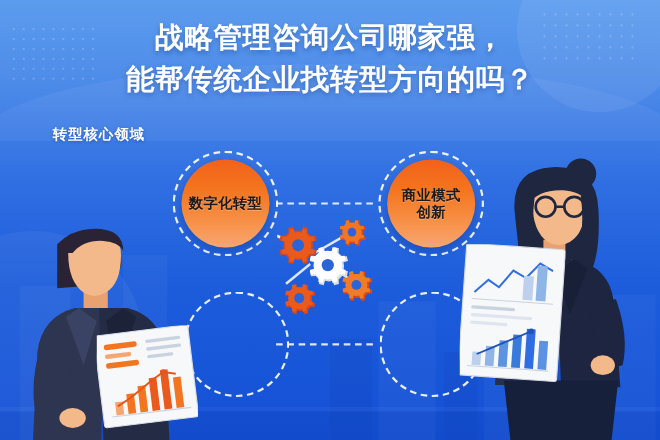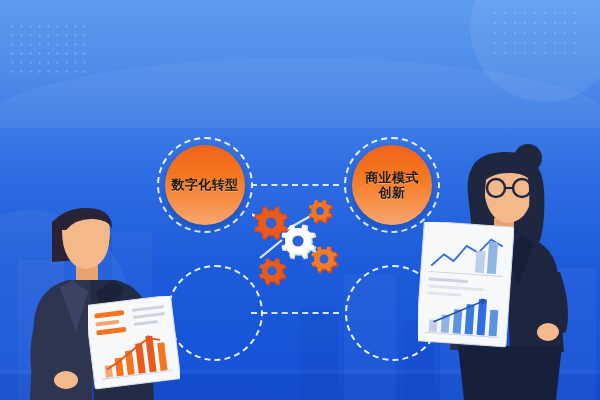--- a/index.html
+++ b/index.html
@@ -123,21 +123,26 @@
     <div class="bld d" style="left:300px;width:38px;height:92px;"></div>
     <div class="bld" style="left:344px;width:52px;height:126px;"></div>
     <div class="bld d" style="left:404px;width:30px;height:80px;"></div>
     <div class="bld" style="left:440px;width:58px;height:150px;"></div>
     <div class="bld d" style="left:506px;width:40px;height:110px;"></div>
     <div class="bld" style="left:552px;width:44px;height:132px;"></div>
     <div class="floor"></div>
     <div class="floor2"></div>
   </div>
 
-
+  <div class="headline">
+    <span>战略管理咨询公司哪家强，</span>
+    <span class="l2">能帮传统企业找转型方向的吗？</span>
+  </div>
+
+  <div class="section-label">转型核心领域</div>
 
   <div class="diagram">
 
     <div class="connector conn-top"></div>
     <div class="connector conn-bottom"></div>
 
     <div class="node n-tl">
       <div class="ring"></div>
       <div class="disc">
         <span class="lbl">数字化转型</span>

